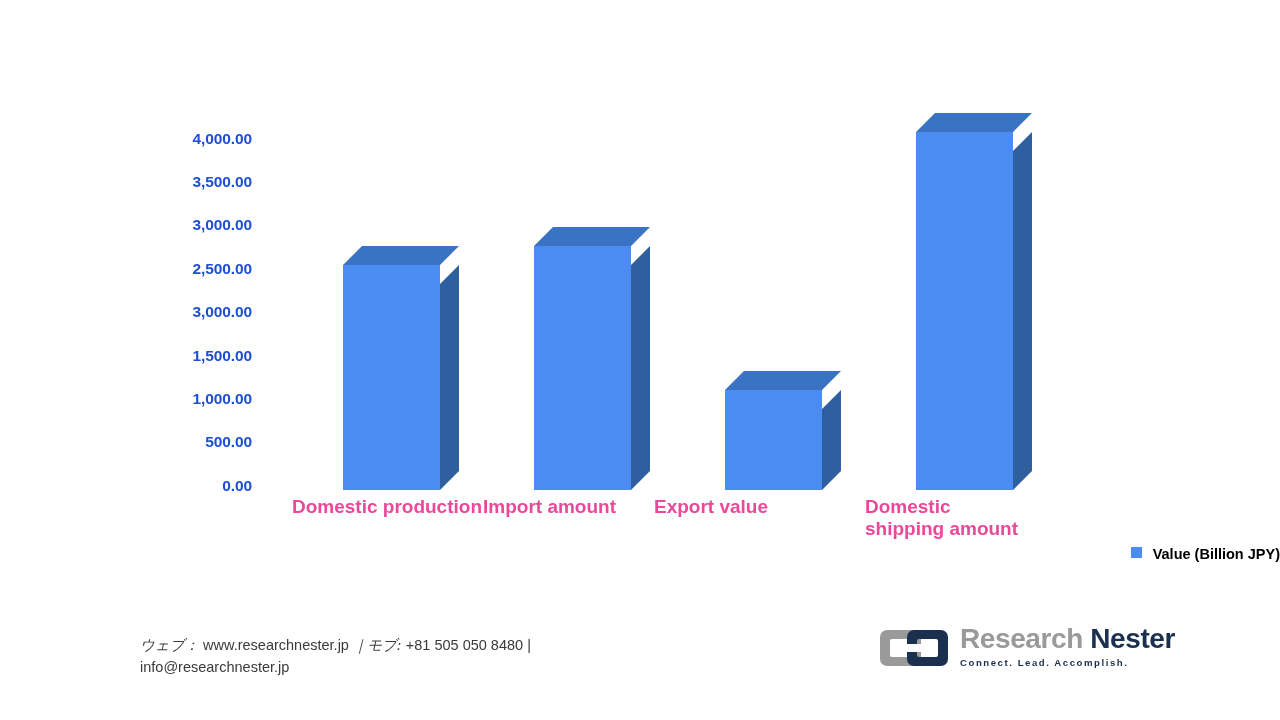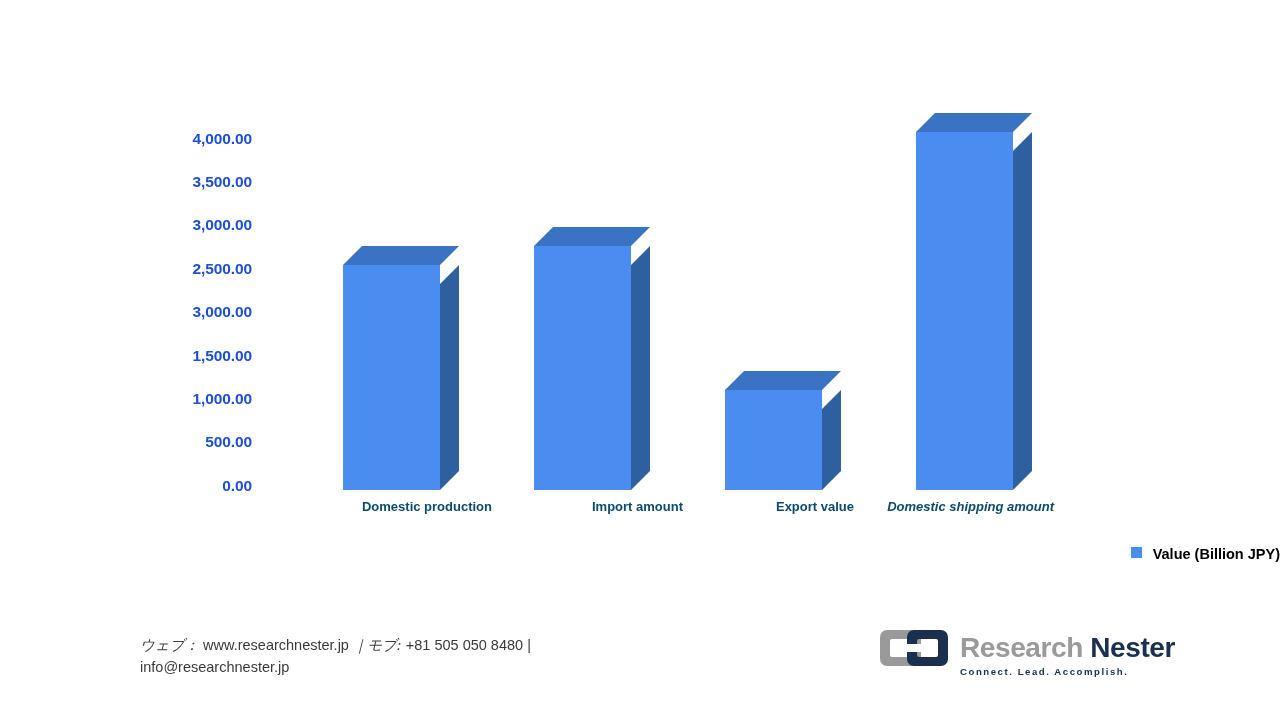--- a/index.html
+++ b/index.html
@@ -89,24 +89,24 @@
   .x-axis-labels {
     position: absolute;
     left: 262px;
     top: 496px;
     width: 790px;
     height: 54px;
   }
   .x-tick {
     position: absolute;
     top: 0;
-    text-align: right;
-    font-size: 13px;
-    font-weight: bold;
-    color: #0c4a6e;
+    text-align: left;
+    font-size: 19px;
+    font-weight: bold;
+    color: #ec4899;
     line-height: 22px;
   }
 
   .legend {
     position: absolute;
     left: 0;
     top: 544px;
     width: 1280px;
     text-align: right;
   }
@@ -164,21 +164,21 @@
   .logo-mark {
     position: absolute;
     left: 0;
     top: 6px;
     width: 72px;
     height: 40px;
   }
   .logo-text {
     position: absolute;
     left: 82px;
-    top: 9px;
+    top: 0;
     width: 180px;
   }
   .logo-word {
     font-size: 28px;
     font-weight: bold;
     line-height: 34px;
     letter-spacing: -0.4px;
     white-space: nowrap;
   }
   .logo-research { color: #9a9a9a; }
@@ -242,21 +242,21 @@
         <div class="bar-top" style="bottom:358px;"></div>
       </div>
     </div>
 
   </div>
 
   <div class="x-axis-labels">
     <div class="x-tick" style="left:30px; width:200px;">Domestic production</div>
     <div class="x-tick" style="left:221px; width:200px;">Import amount</div>
     <div class="x-tick" style="left:392px; width:200px;">Export value</div>
-    <div class="x-tick" style="left:624px; width:168px;font-style:italic;">Domestic shipping amount</div>
+    <div class="x-tick" style="left:603px; width:168px;">Domestic shipping amount</div>
   </div>
 
   <div class="legend">
     <span class="legend-item">
       <span class="legend-swatch"></span>
       <span class="legend-label">Value (Billion JPY)</span>
     </span>
   </div>
 
 </div>

